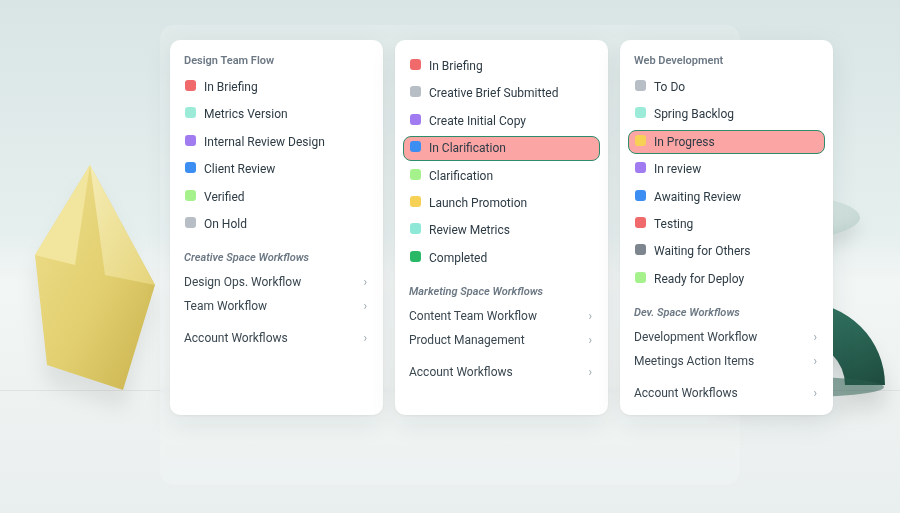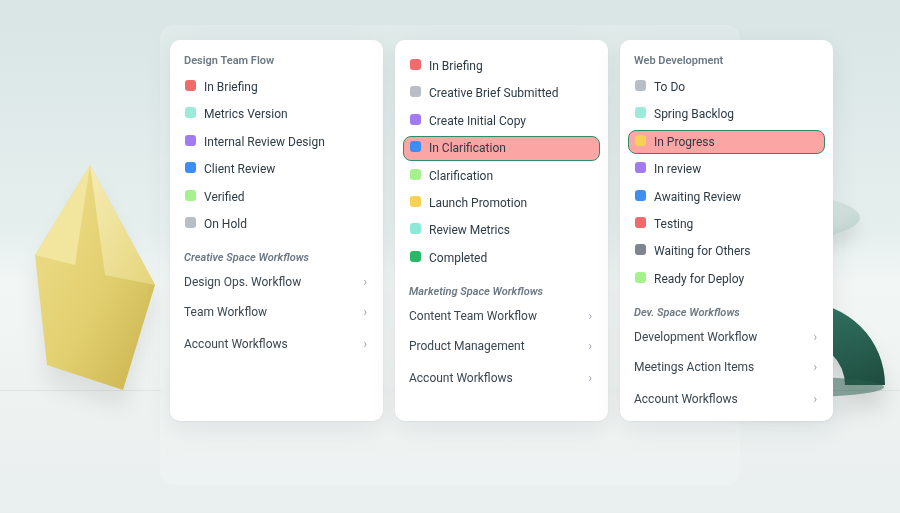--- a/index.html
+++ b/index.html
@@ -110,21 +110,21 @@
     padding: 5px 6px 5px 4px;
     font-size: 12px;
     color: #3a4750;
     cursor: pointer;
     border-radius: 6px;
   }
   .link-row .chev {
     color: #9aa5ad;
     font-size: 12px;
   }
-  .link-row + .link-row { margin-top: 6px; }
+  .link-row + .link-row { margin-top: 0; }
   .link-sep { height: 8px; }
 </style>
 </head>
 <body>
 
 <div class="floor"></div>
 
 <svg class="shape-crystal" viewBox="0 0 145 230">
   <defs>
     <linearGradient id="g1" x1="0" y1="0" x2="1" y2="1">

